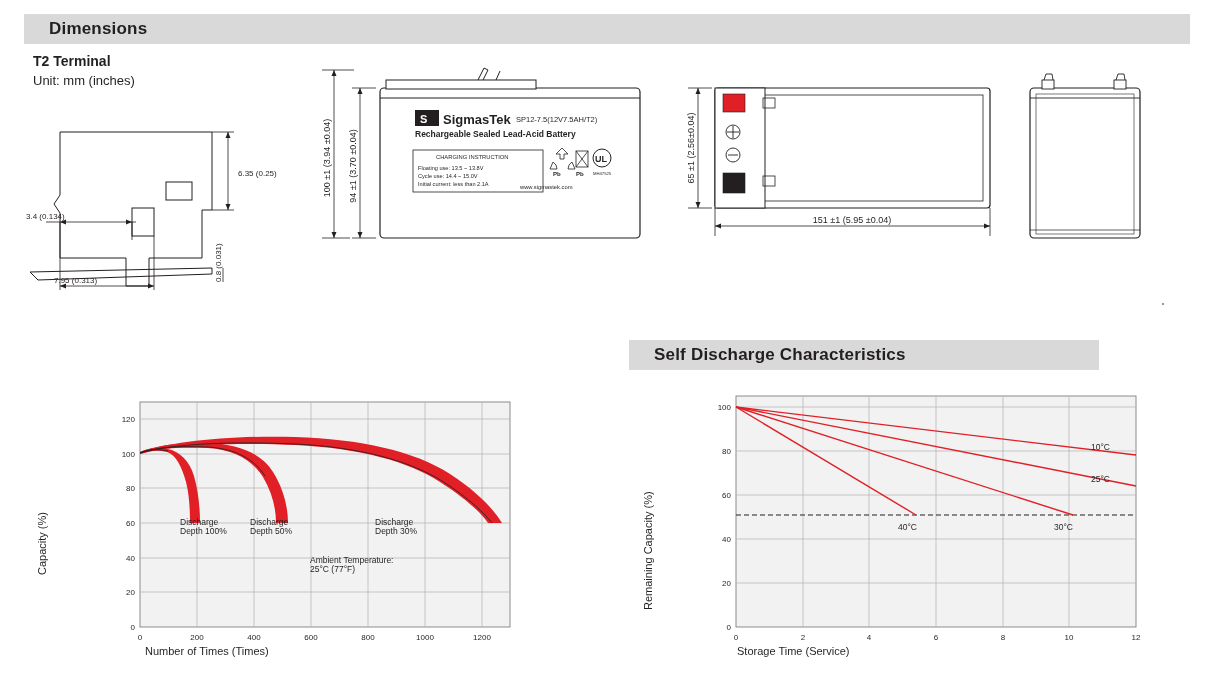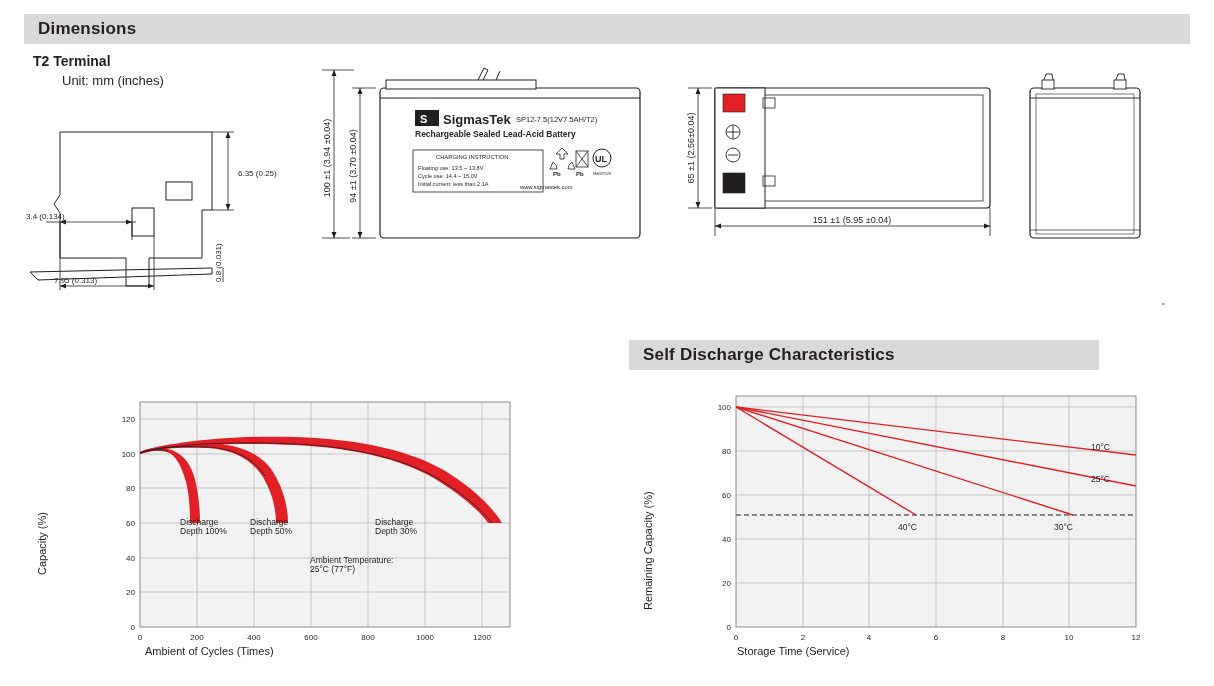--- a/index.html
+++ b/index.html
@@ -17,34 +17,33 @@
   .sect-head {
     position: absolute;
     background: #d9d9d9;
     height: 30px;
     display: flex;
     align-items: center;
   }
   .sect-head span {
     font-size: 17px;
     font-weight: bold;
-    padding-left: 14px;
+    padding-left: 25px;
     letter-spacing: 0.2px;
   }
 
   
   #dim-head { left: 24px; top: 14px; width: 1166px; }
   .t2-title {
     position: absolute; left: 33px; top: 53px;
     font-size: 14px; font-weight: bold;
   }
   .unit-line {
     position: absolute; left: 33px; top: 73px;
     font-size: 13px;
-    margin-left: 29px;
   }
 
   .svgwrap { position: absolute; }
 
   
   #cyc-head { left: 24px; top: 340px; width: 565px; }
   #self-head { left: 629px; top: 340px; width: 470px; }
 
   .axis-title {
     position: absolute;
@@ -316,21 +315,21 @@
           <text x="345" y="143">Discharge</text>
           <text x="345" y="152">Depth 30%</text>
           <text x="280" y="181">Ambient Temperature:</text>
           <text x="280" y="190">25°C (77°F)</text>
         </g>
       </g>
     </svg>
   </div>
 
   <div class="vert-title" style="left:36px; top:575px;">Capacity (%)</div>
-  <div class="axis-title" style="left:145px; top:645px;">Ambient of Cycles (Times)</div>
+  <div class="axis-title" style="left:145px; top:645px;">Number of Times (Times)</div>
 
   <div class="sect-head" id="self-head">
     <span>Self Discharge Characteristics</span>
   </div>
 
   <div class="svgwrap" style="left:636px; top:382px; width:560px; height:290px;">
     <svg width="560" height="290" viewBox="0 0 560 290">
 
       <rect x="100" y="14" width="400" height="231" fill="#f2f2f2" stroke="#808080" stroke-width="0.9"></rect>
 

